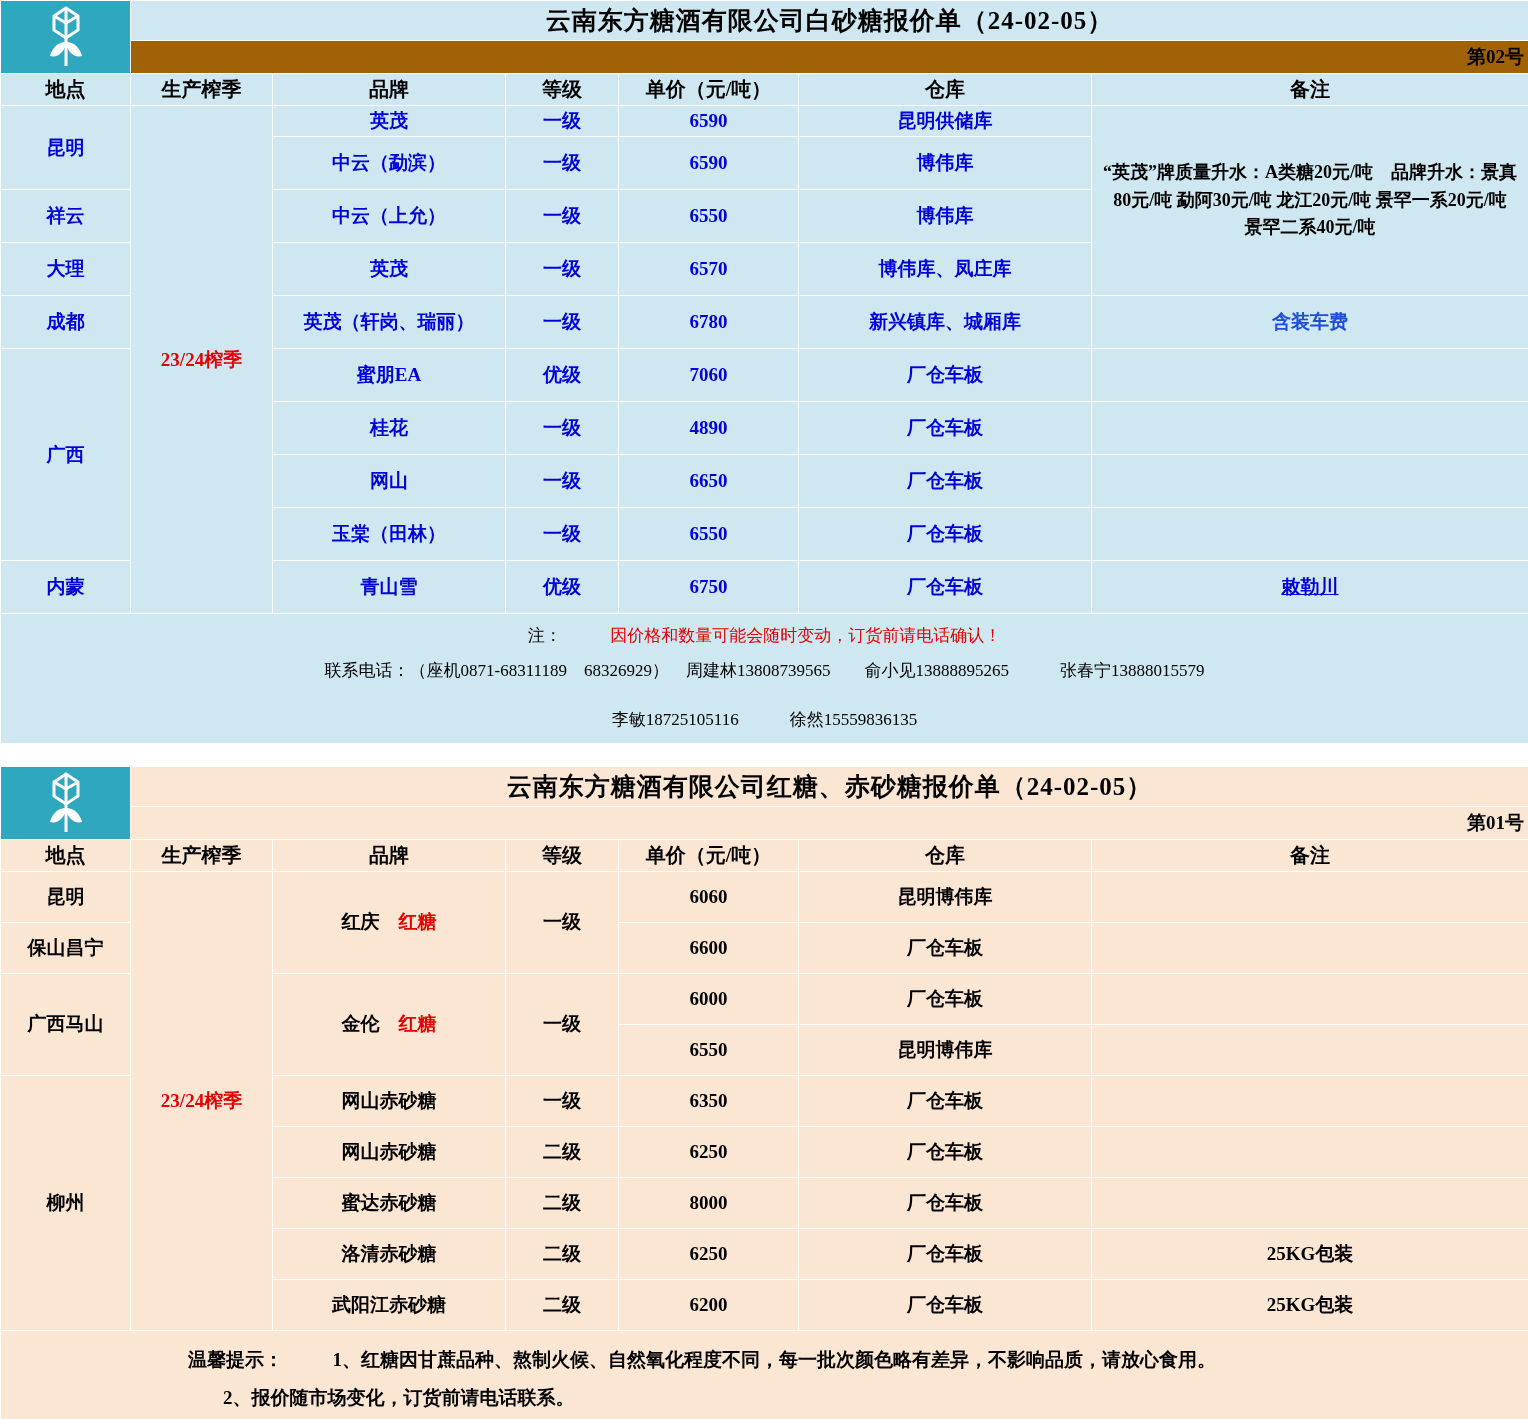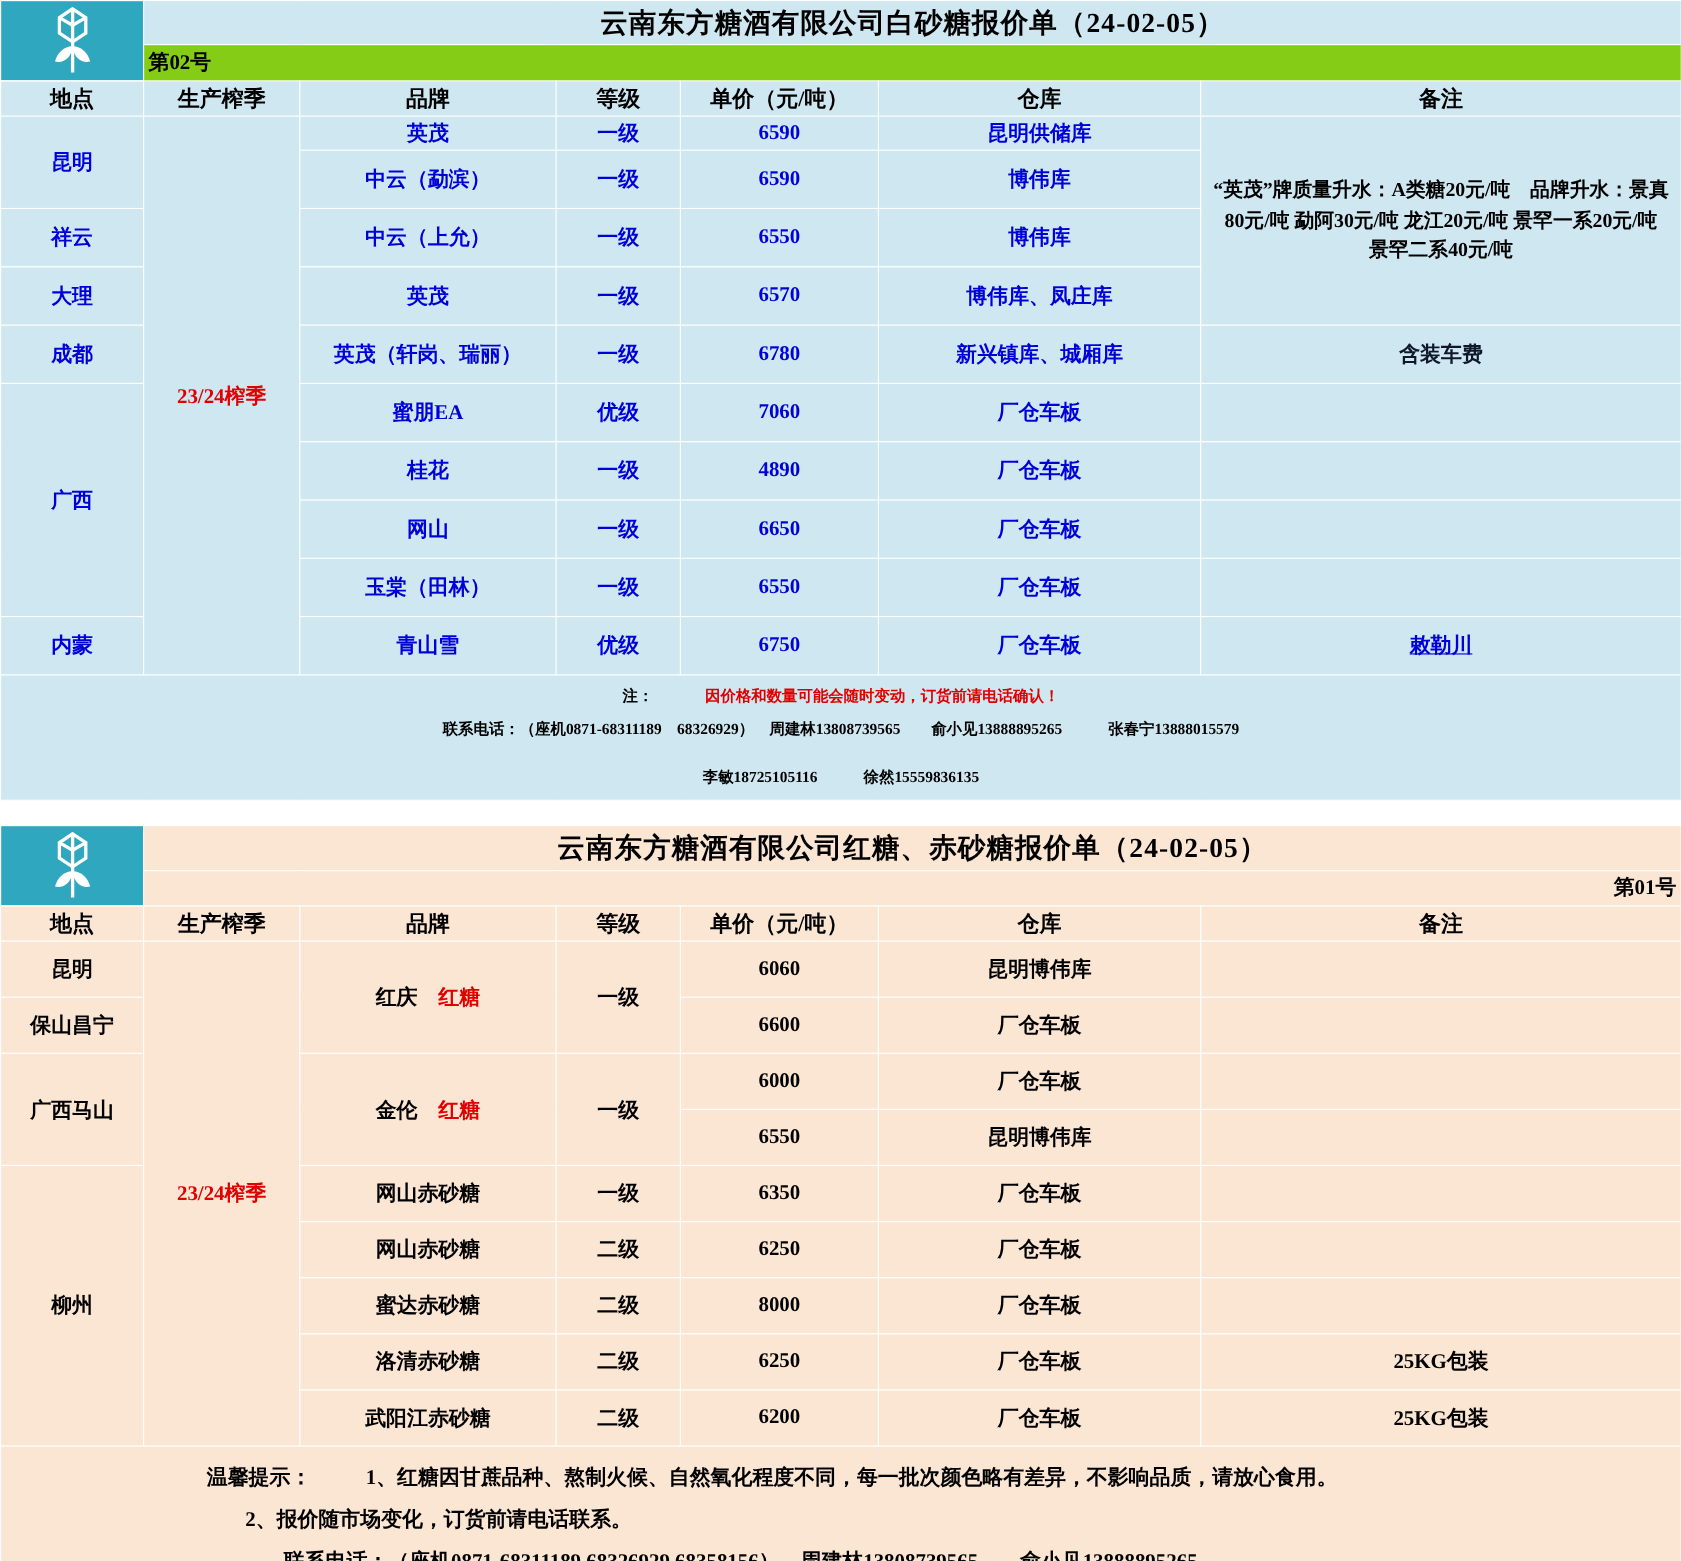--- a/index.html
+++ b/index.html
@@ -28,31 +28,31 @@
   }
 
   
   .s1 td,.s1 th{background:#cfe7f0;}
   .s1 .logo-cell{background:#cfe7f0;padding:0;width:130px;}
   .s1 .title{
     font-size:25px;font-weight:bold;color:#000;
     background:#cfe7f0;text-align:center;letter-spacing:1px;
   }
   .s1 .subtitle{
-    font-size:19px;font-weight:bold;color:#000;background:#84cc16;
-    text-align:left;
+    font-size:19px;font-weight:bold;color:#000;background:#a16207;
+    text-align:right;
   }
   .s1 .hdr{font-size:20px;color:#000;}
   .s1 .blue{color:#0000d8;}
-  .s1 .black{color:#0f172a;}
+  .s1 .black{color:#1d4ed8;}
   .s1 .red{color:#e00000;}
   .s1 .note-red{color:#e00000;}
   .s1 .underline{text-decoration:underline;}
   .s1 .notes{
-    text-align:left;font-size:14px;font-weight:bold;color:#000;
+    text-align:left;font-size:17px;font-weight:normal;color:#000;
     padding:8px 10px;line-height:1.7;
   }
   .s1 .remark{
     font-size:18px;font-weight:bold;color:#000;line-height:1.55;
     padding:4px 8px;text-align:center;
   }
 
   
   .gap{height:22px;background:#ffffff;width:1528px;}
 

